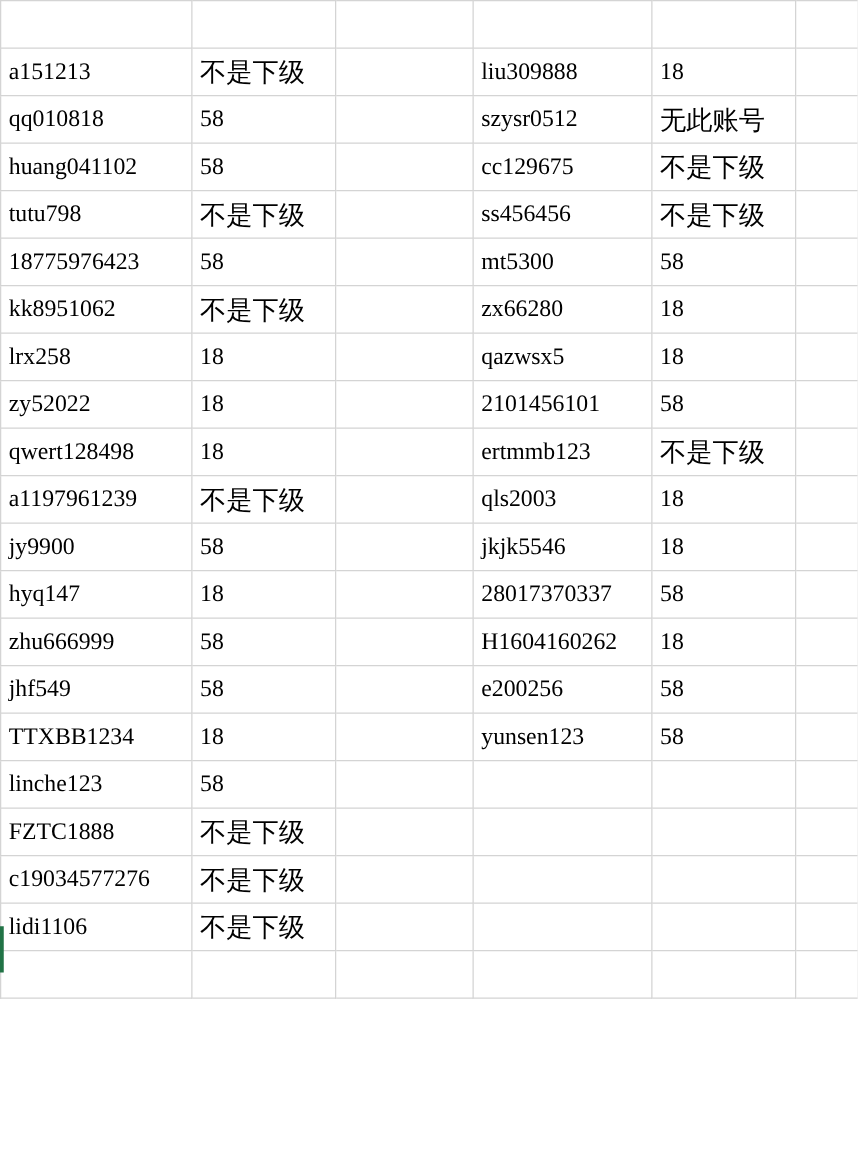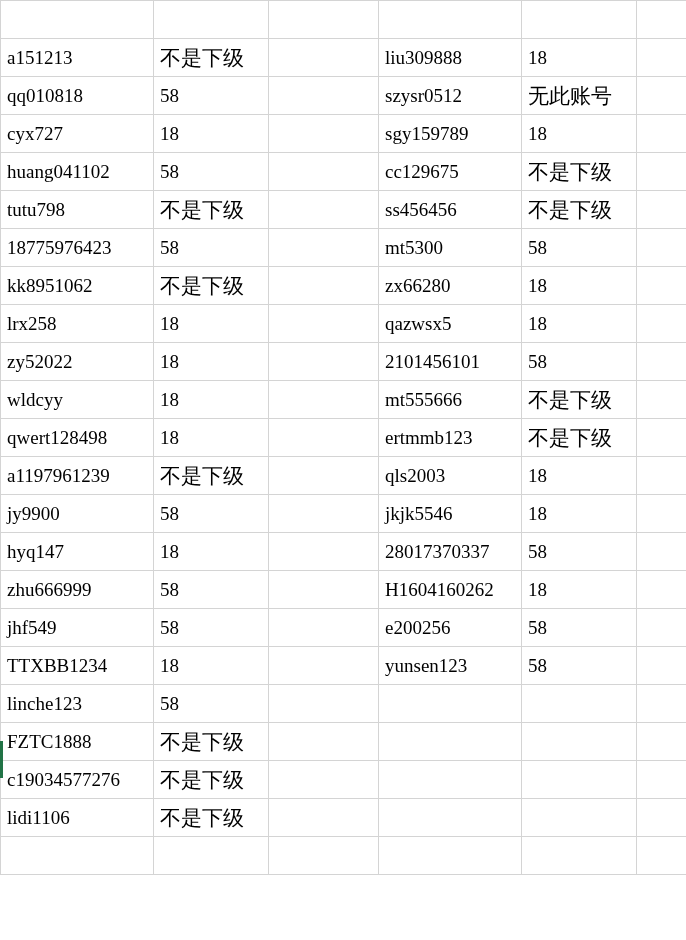--- a/index.html
+++ b/index.html
@@ -93,28 +93,20 @@
         </tr>
         <tr>
           <td class="cell-name">qq010818</td>
           <td class="cell-val">58</td>
           <td class="cell-empty"></td>
           <td class="cell-name">szysr0512</td>
           <td class="cell-val text-note">无此账号</td>
           <td class="cell-empty"></td>
         </tr>
         <tr>
-          <td class="cell-name">cyx727</td>
-          <td class="cell-val">18</td>
-          <td class="cell-empty"></td>
-          <td class="cell-name">sgy159789</td>
-          <td class="cell-val">18</td>
-          <td class="cell-empty"></td>
-        </tr>
-        <tr>
           <td class="cell-name">huang041102</td>
           <td class="cell-val">58</td>
           <td class="cell-empty"></td>
           <td class="cell-name">cc129675</td>
           <td class="cell-val text-note">不是下级</td>
           <td class="cell-empty"></td>
         </tr>
         <tr>
           <td class="cell-name">tutu798</td>
           <td class="cell-val text-note">不是下级</td>
@@ -146,28 +138,20 @@
           <td class="cell-name">qazwsx5</td>
           <td class="cell-val">18</td>
           <td class="cell-empty"></td>
         </tr>
         <tr>
           <td class="cell-name">zy52022</td>
           <td class="cell-val">18</td>
           <td class="cell-empty"></td>
           <td class="cell-name name-num">2101456101</td>
           <td class="cell-val">58</td>
-          <td class="cell-empty"></td>
-        </tr>
-        <tr>
-          <td class="cell-name">wldcyy</td>
-          <td class="cell-val">18</td>
-          <td class="cell-empty"></td>
-          <td class="cell-name">mt555666</td>
-          <td class="cell-val text-note">不是下级</td>
           <td class="cell-empty"></td>
         </tr>
         <tr>
           <td class="cell-name">qwert128498</td>
           <td class="cell-val">18</td>
           <td class="cell-empty"></td>
           <td class="cell-name">ertmmb123</td>
           <td class="cell-val text-note">不是下级</td>
           <td class="cell-empty"></td>
         </tr>

